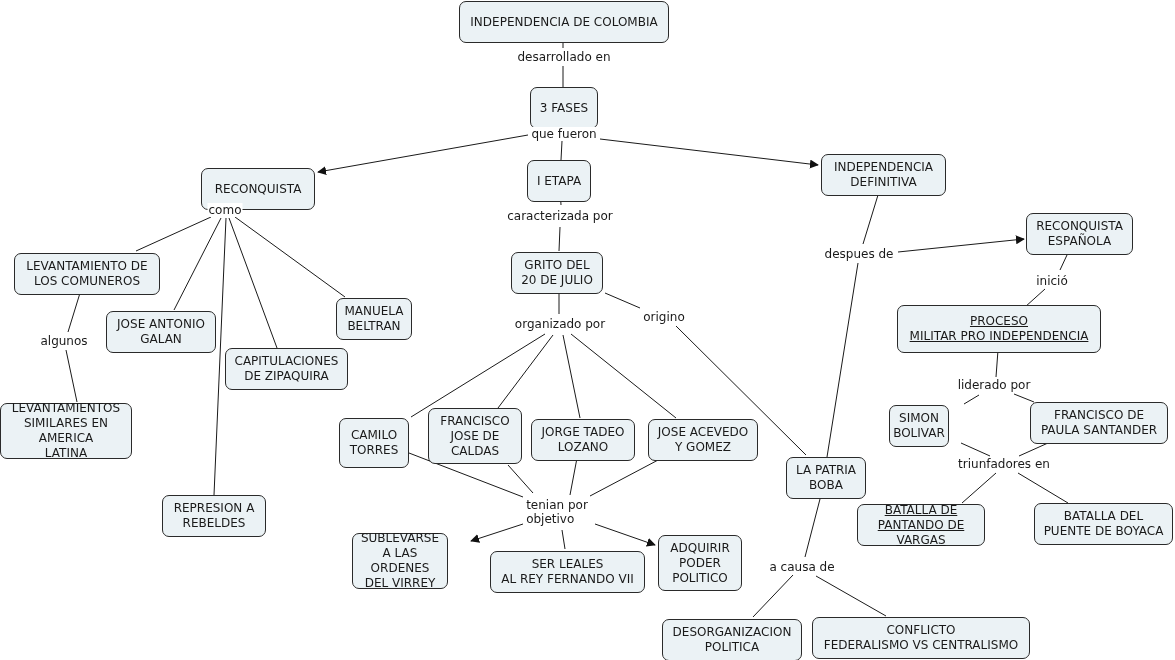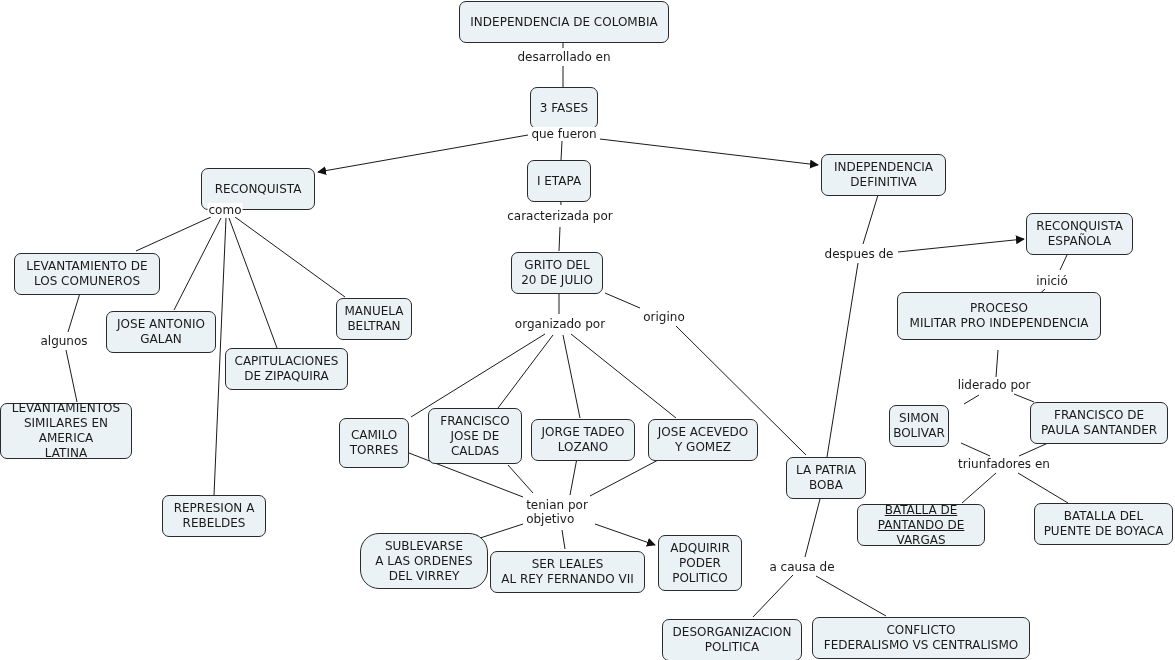--- a/index.html
+++ b/index.html
@@ -94,37 +94,37 @@
 20 DE JULIO</div>
 <div class="node" style="left:339px;top:418px;width:70px;height:50px;">CAMILO
 TORRES</div>
 <div class="node" style="left:428px;top:408px;width:94px;height:56px;">FRANCISCO
 JOSE DE
 CALDAS</div>
 <div class="node" style="left:531px;top:419px;width:104px;height:40px;">JORGE TADEO
 LOZANO</div>
 <div class="node" style="left:648px;top:419px;width:110px;height:40px;">JOSE ACEVEDO
 Y GOMEZ</div>
-<div class="node" style="left:360px;top:533px;width:128px;height:56px;border-radius:19px;">SUBLEVARSE
+<div class="node" style="left:352px;top:533px;width:96px;height:56px;">SUBLEVARSE
 A LAS ORDENES
 DEL VIRREY</div>
 <div class="node" style="left:490px;top:551px;width:155px;height:40px;">SER LEALES
 AL REY FERNANDO VII</div>
 <div class="node" style="left:658px;top:535px;width:84px;height:56px;">ADQUIRIR
 PODER
 POLITICO</div>
 <div class="node" style="left:786px;top:457px;width:80px;height:40px;">LA PATRIA
 BOBA</div>
 <div class="node" style="left:662px;top:619px;width:140px;height:40px;">DESORGANIZACION
 POLITICA</div>
 <div class="node" style="left:812px;top:617px;width:218px;height:40px;">CONFLICTO
 FEDERALISMO VS CENTRALISMO</div>
 <div class="node" style="left:1026px;top:213px;width:107px;height:40px;">RECONQUISTA
 ESPAÑOLA</div>
-<div class="node" style="left:897px;top:292px;width:204px;height:48px;">PROCESO
+<div class="node" style="left:897px;top:305px;width:204px;height:48px;text-decoration:underline;">PROCESO
 MILITAR PRO INDEPENDENCIA</div>
 <div class="node" style="left:889px;top:405px;width:60px;height:40px;">SIMON
 BOLIVAR</div>
 <div class="node" style="left:1030px;top:402px;width:138px;height:40px;">FRANCISCO DE
 PAULA SANTANDER</div>
 <div class="node" style="left:857px;top:504px;width:128px;height:40px;text-decoration:underline;">BATALLA DE
 PANTANDO DE VARGAS</div>
 <div class="node" style="left:1034px;top:503px;width:139px;height:40px;">BATALLA DEL
 PUENTE DE BOYACA</div>
 

